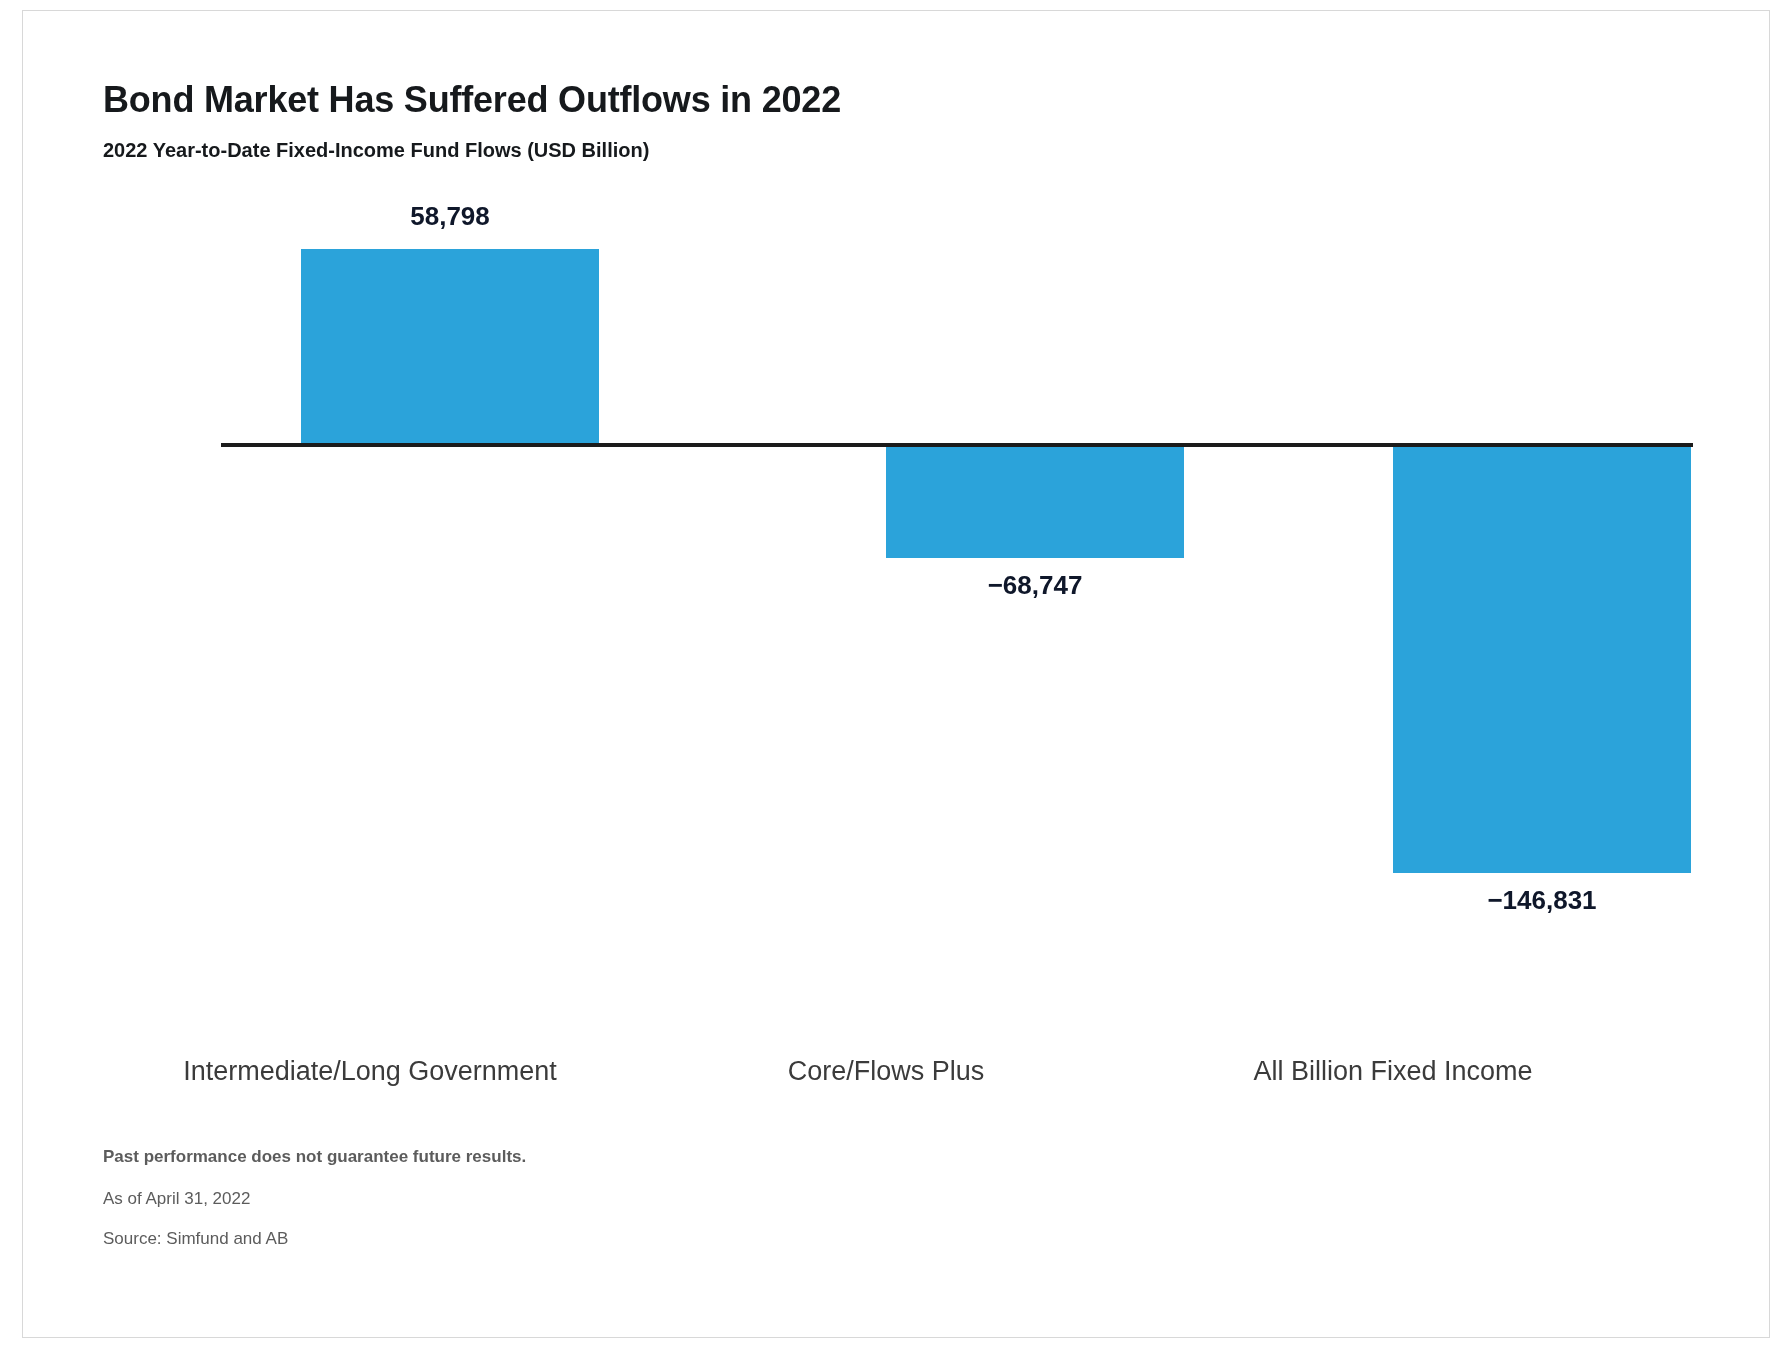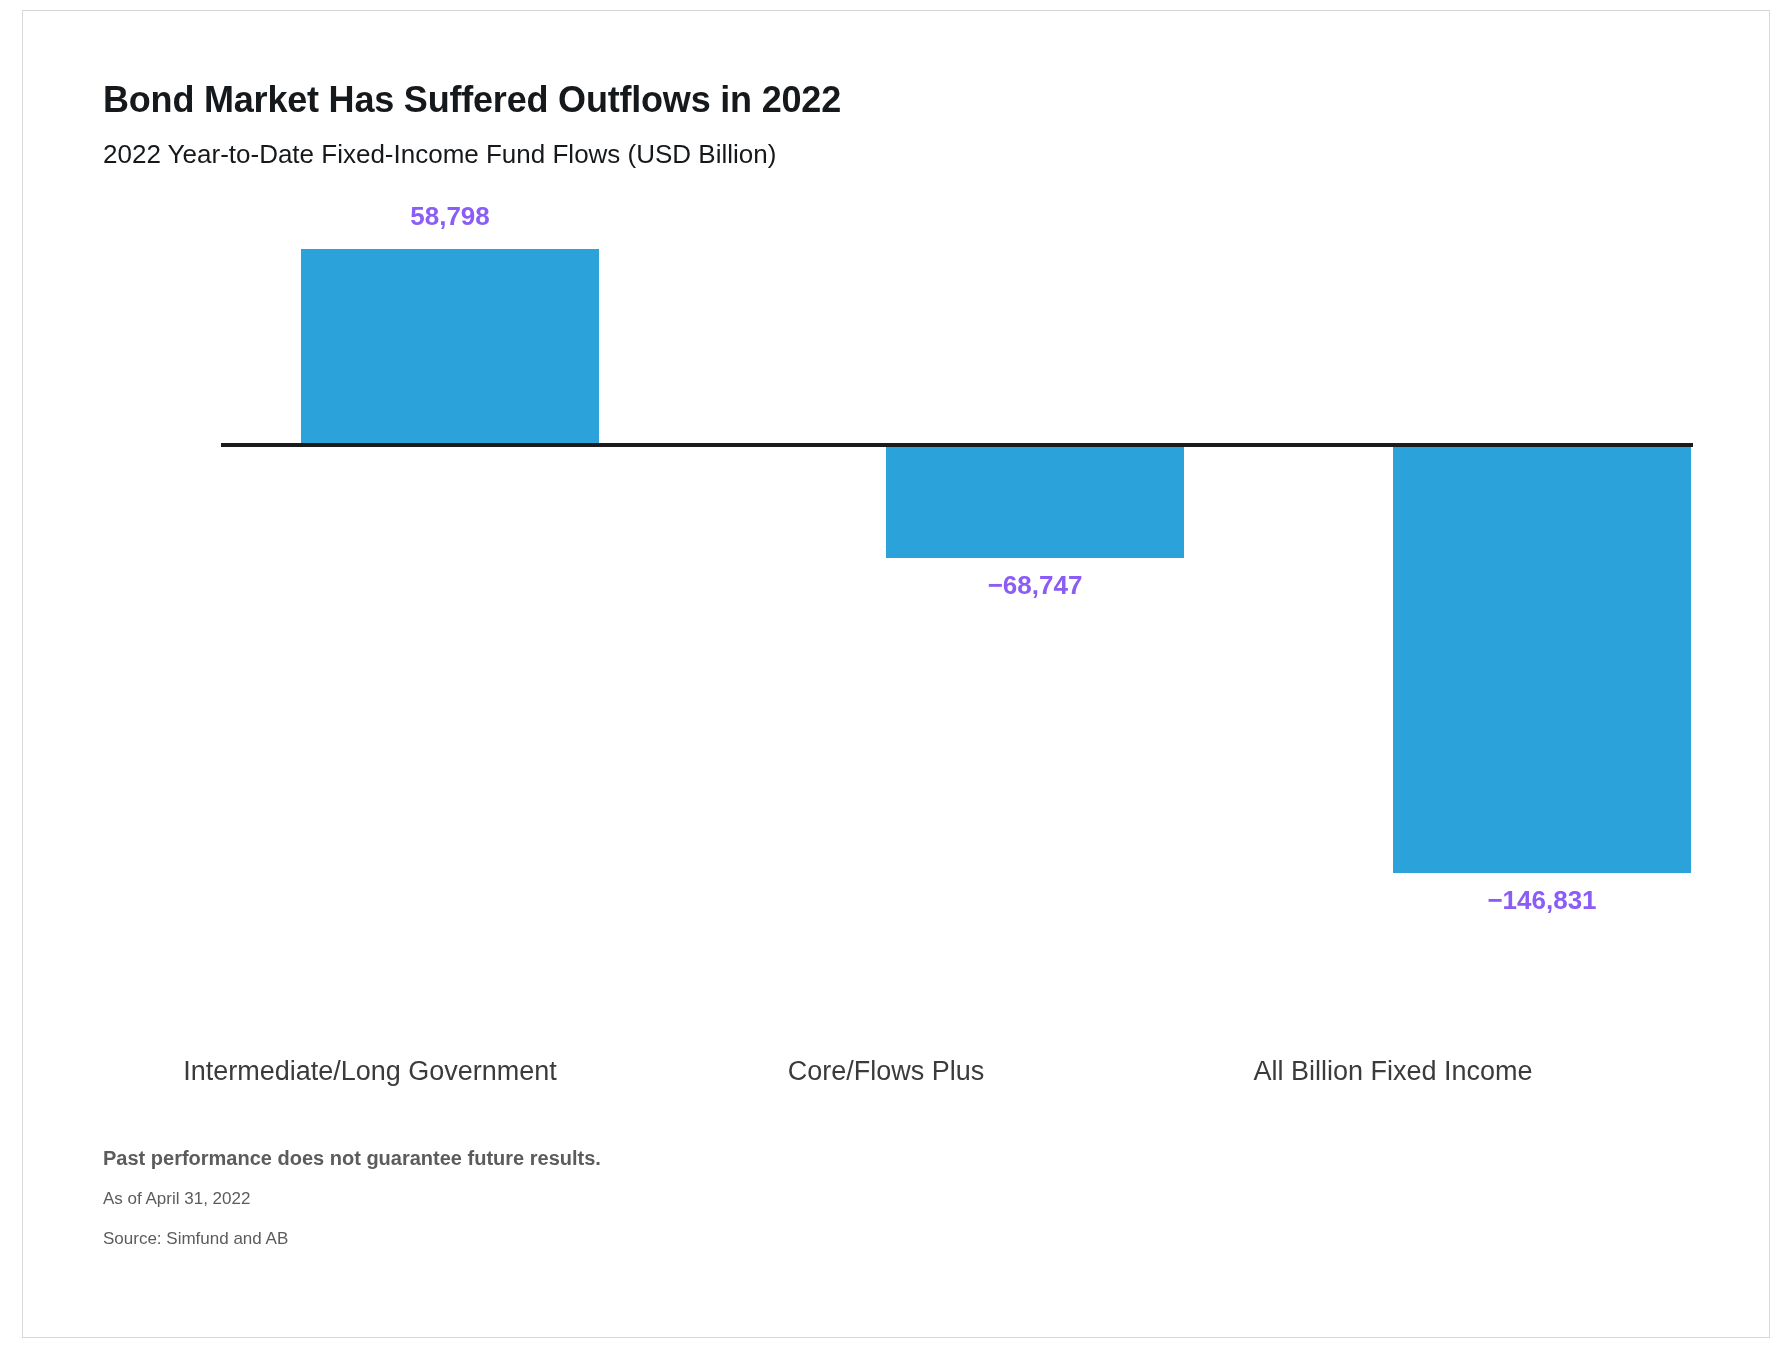--- a/index.html
+++ b/index.html
@@ -36,22 +36,22 @@
     top: 68px;
     font-size: 36px;
     font-weight: bold;
     color: #16191c;
     letter-spacing: -0.2px;
   }
   .subtitle {
     position: absolute;
     left: 80px;
     top: 128px;
-    font-size: 26px;
-    font-weight: normal;
+    font-size: 20px;
+    font-weight: bold;
     color: #16191c;
   }
 
   
   .plot {
     position: absolute;
     left: 80px;
     top: 190px;
     width: 1590px;
     height: 860px;
@@ -65,39 +65,39 @@
     background: #1b1b1b;
   }
   .bar {
     position: absolute;
     background: #2ba3da;
   }
   .bar-label {
     position: absolute;
     font-size: 26px;
     font-weight: bold;
-    color: #8b5cf6;
+    color: #0f172a;
     text-align: center;
     white-space: nowrap;
   }
   .cat-label {
     position: absolute;
     font-size: 27px;
     font-weight: normal;
     color: #3b3b3b;
     text-align: center;
     white-space: nowrap;
     top: 1045px;
   }
 
   .foot-bold {
     position: absolute;
     left: 80px;
     top: 1136px;
-    font-size: 20px;
+    font-size: 17px;
     font-weight: bold;
     color: #5c5c5c;
   }
   .foot {
     position: absolute;
     left: 80px;
     font-size: 17px;
     font-weight: normal;
     color: #5c5c5c;
   }

